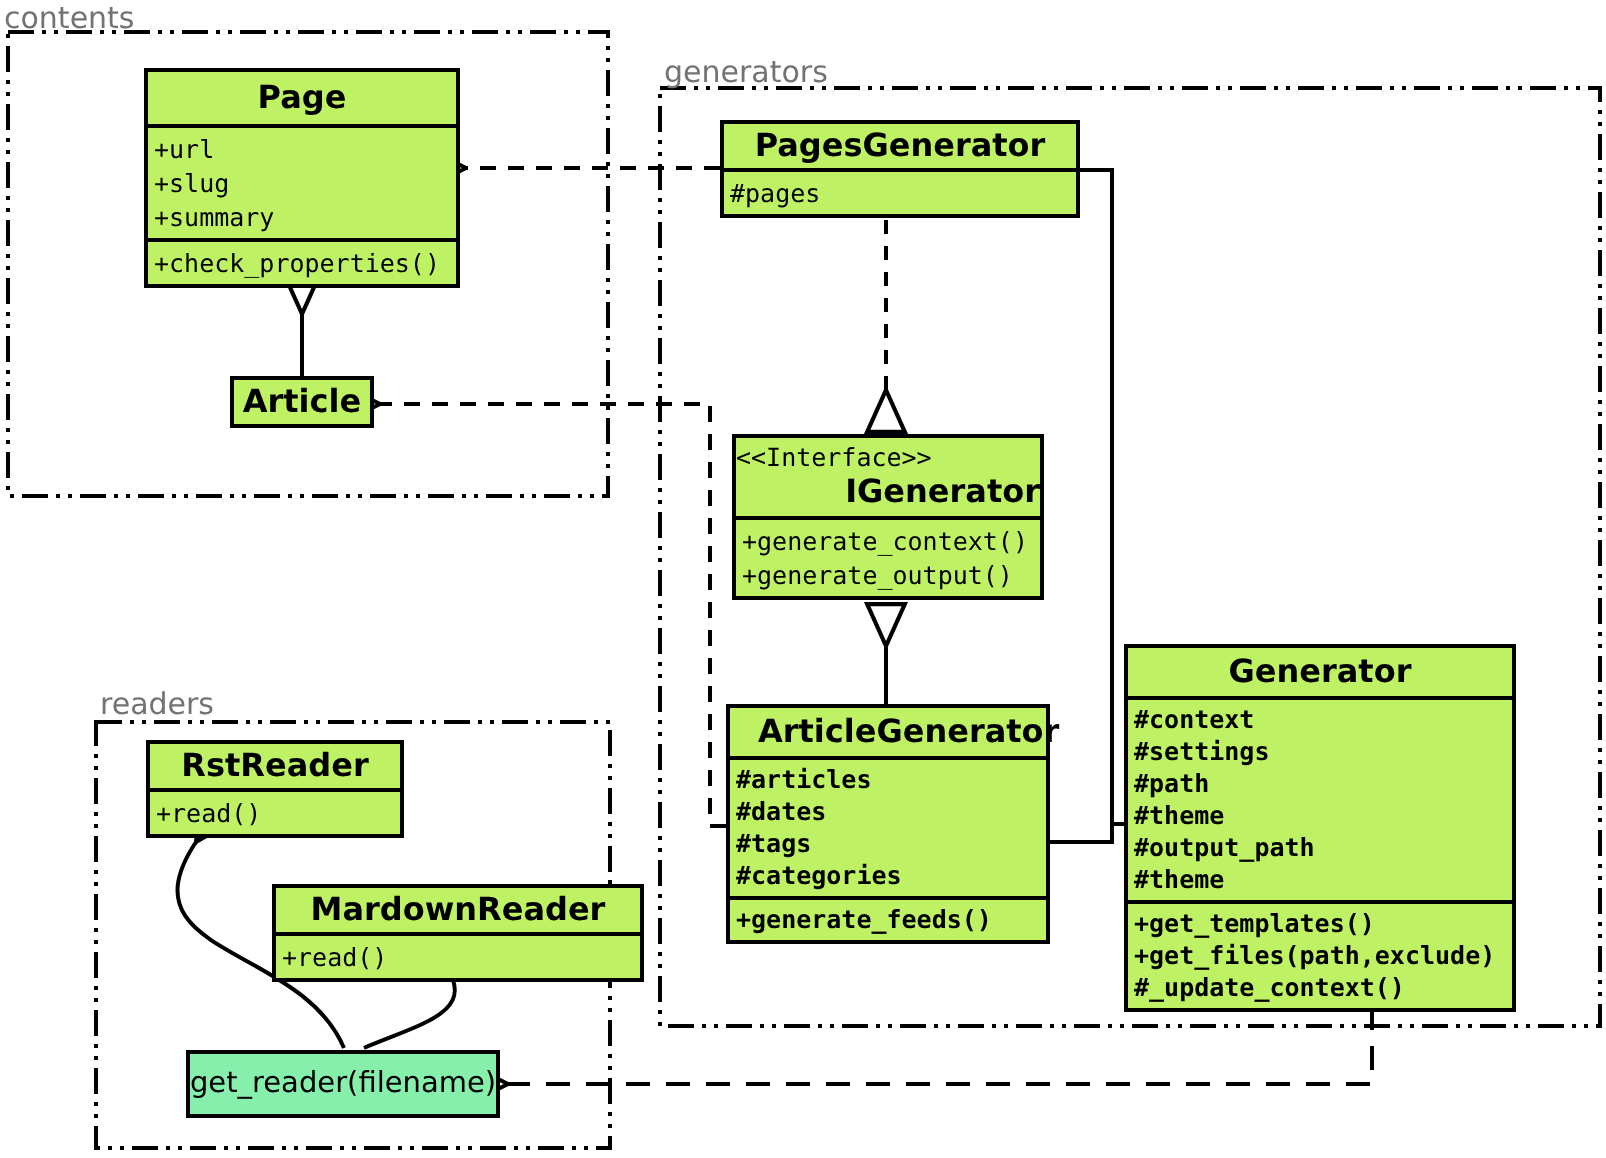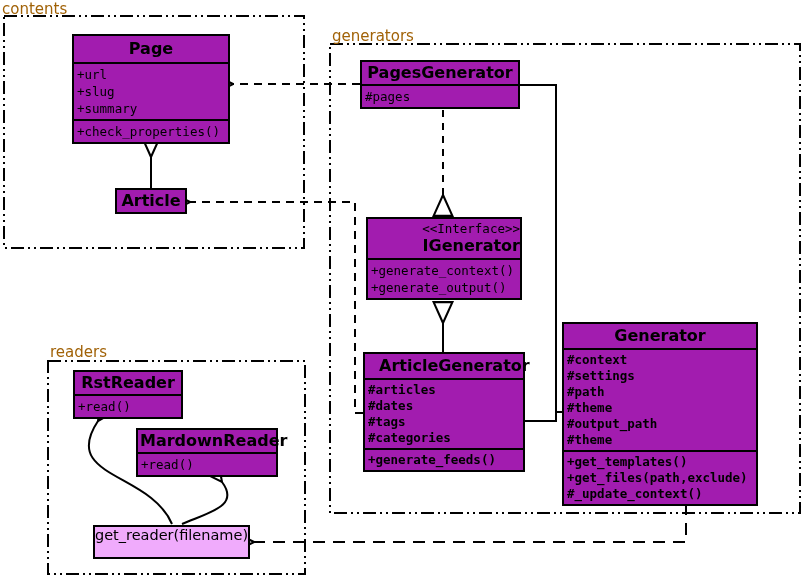--- a/index.html
+++ b/index.html
@@ -1,28 +1,28 @@
 <!DOCTYPE html>
 <html><head>
 <meta charset="utf-8">
 <style>
   html,body{margin:0;padding:0;background:#fff;}
   #canvas{position:relative;width:803px;height:579px;background:#ffffff;overflow:hidden;
           font-family:"DejaVu Sans",sans-serif;color:#000;}
   #wires{position:absolute;left:0;top:0;width:803px;height:579px;}
-  .pkg-label{position:absolute;font:15px "DejaVu Sans",sans-serif;color:#a16207;line-height:16px;}
-  .uml{position:absolute;background:#a21caf;border:2px solid #000;box-sizing:border-box;}
+  .pkg-label{position:absolute;font:15px "DejaVu Sans",sans-serif;color:#737373;line-height:16px;}
+  .uml{position:absolute;background:#bef264;border:2px solid #000;box-sizing:border-box;}
   .uml .title{font:bold 16px "DejaVu Sans",sans-serif;text-align:center;padding:3px 2px;line-height:20px;white-space:nowrap;}
-  .uml .stereo{font:12.5px "DejaVu Sans Mono",monospace;text-align:right;line-height:15px;padding-top:2px;}
+  .uml .stereo{font:12.5px "DejaVu Sans Mono",monospace;text-align:left;line-height:15px;padding-top:2px;}
   .uml .iname{font:bold 16px "DejaVu Sans",sans-serif;text-align:right;line-height:20px;padding-bottom:2px;}
   .uml .sec{border-top:2px solid #000;padding:2px 3px;}
   .uml .row{font:12.5px "DejaVu Sans Mono",monospace;line-height:17px;white-space:pre;}
   .uml .row.tight{line-height:16px;font-weight:bold;}
-  .plainbox{position:absolute;background:#f0abfc;border:2px solid #000;box-sizing:border-box;
-            display:flex;align-items:flex-start;justify-content:center;
+  .plainbox{position:absolute;background:#86efac;border:2px solid #000;box-sizing:border-box;
+            display:flex;align-items:center;justify-content:center;
             font:14.5px "DejaVu Sans",sans-serif;white-space:nowrap;}
 </style>
 </head>
 <body>
 
 <div id="canvas">
 
   <svg id="wires" width="803" height="579" viewBox="0 0 803 579">
     <defs>
       <marker id="openArrow" viewBox="0 0 14 14" refX="1" refY="7" markerWidth="16" markerHeight="16" markerUnits="userSpaceOnUse" orient="auto">
@@ -67,21 +67,21 @@
     </div>
     <div class="sec">
       <div class="row">+check_properties()</div>
     </div>
   </div>
 
   <div class="uml" style="left:115px;top:188px;width:72px;">
     <div class="title" style="padding:1px 2px;">Article</div>
   </div>
 
-  <div class="uml" style="left:360px;top:60px;width:160px;">
+  <div class="uml" style="left:360px;top:60px;width:180px;">
     <div class="title" style="padding:1px 2px;">PagesGenerator</div>
     <div class="sec">
       <div class="row">#pages</div>
     </div>
   </div>
 
   <div class="uml" style="left:366px;top:217px;width:156px;">
     <div class="stereo">&lt;&lt;Interface&gt;&gt;</div>
     <div class="iname">IGenerator</div>
     <div class="sec">
@@ -113,28 +113,28 @@
       <div class="row tight">#output_path</div>
       <div class="row tight">#theme</div>
     </div>
     <div class="sec">
       <div class="row tight">+get_templates()</div>
       <div class="row tight">+get_files(path,exclude)</div>
       <div class="row tight">#_update_context()</div>
     </div>
   </div>
 
-  <div class="uml" style="left:73px;top:370px;width:110px;">
+  <div class="uml" style="left:73px;top:370px;width:129px;">
     <div class="title" style="padding:1px 2px;">RstReader</div>
     <div class="sec">
       <div class="row">+read()</div>
     </div>
   </div>
 
-  <div class="uml" style="left:136px;top:428px;width:142px;">
+  <div class="uml" style="left:136px;top:442px;width:186px;">
     <div class="title" style="padding:1px 2px;">MardownReader</div>
     <div class="sec">
       <div class="row">+read()</div>
     </div>
   </div>
 
   <div class="plainbox" style="left:93px;top:525px;width:157px;height:34px;">
     <span>get_reader(filename)</span>
   </div>
 

